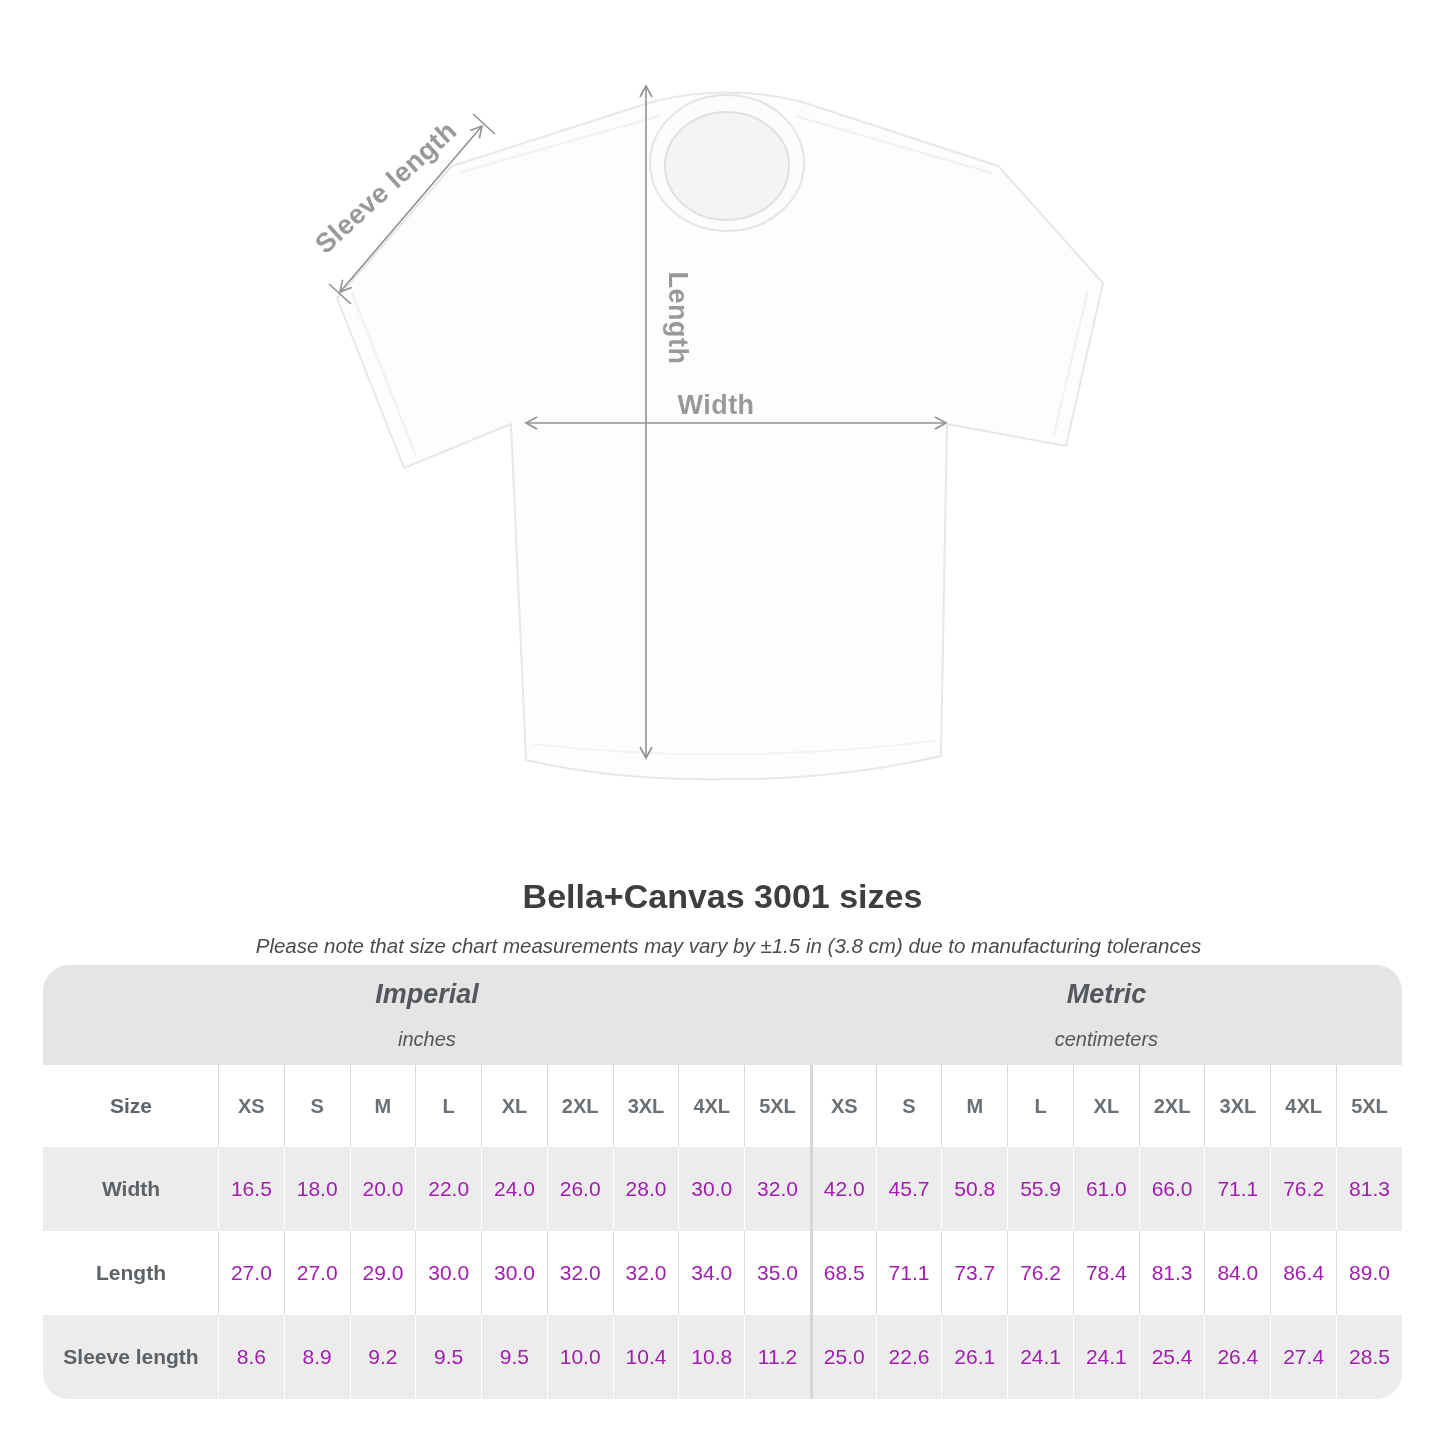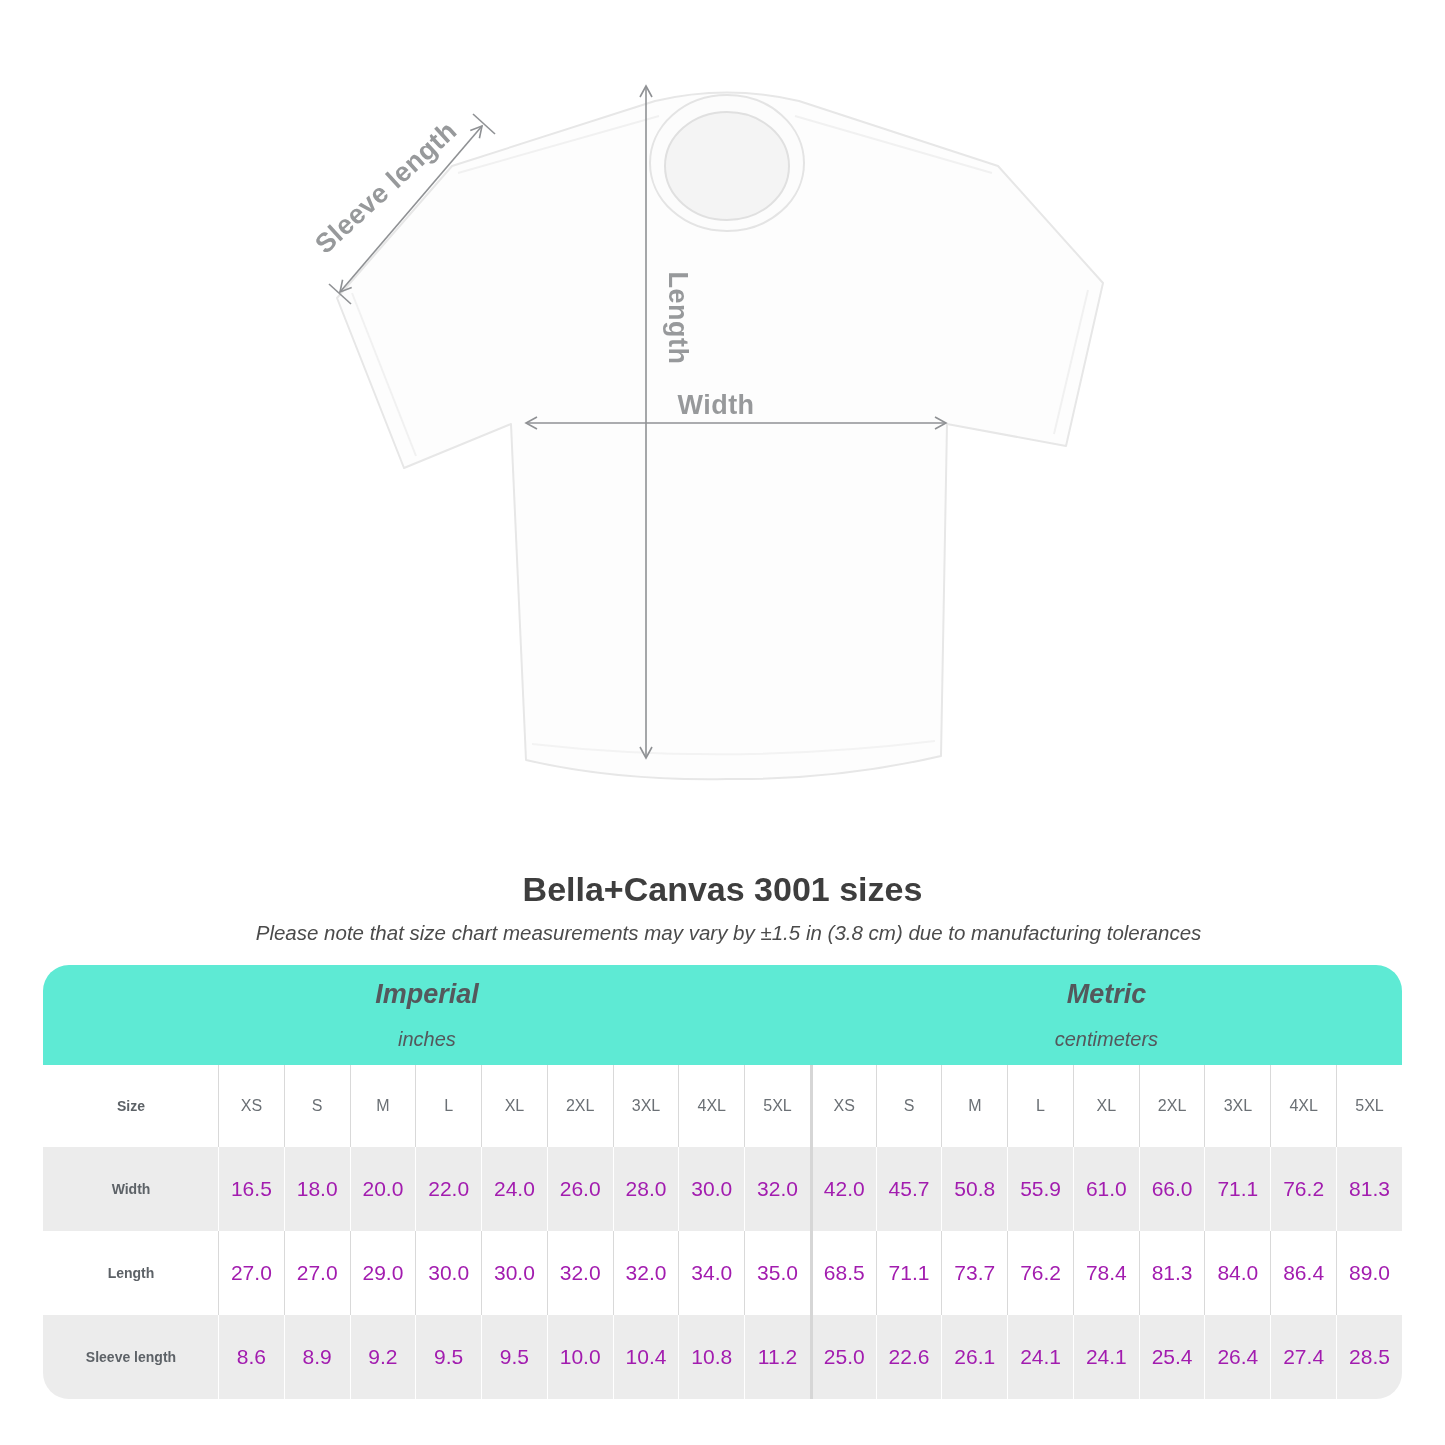--- a/index.html
+++ b/index.html
@@ -25,21 +25,21 @@
     font-weight: bold;
     letter-spacing: 0.5px;
   }
 
   
   .heading { text-align: center; padding-top: 14px; height: 106px; }
   .title {
     font-size: 34px;
     font-weight: bold;
     color: #3e3e3e;
-    margin: 9px;
+    margin: 16px;
     line-height: 42px;
   }
   .subtitle {
     font-size: 20.5px;
     font-style: italic;
     color: #4b4b4b;
     margin: 10px 0 0 12px;
     line-height: 26px;
   }
 
@@ -58,21 +58,21 @@
     border-spacing: 0;
     table-layout: fixed;
   }
   .sizes-table th, .sizes-table td {
     padding: 0;
     margin: 0;
     text-align: center;
     vertical-align: middle;
     border-left: 1px solid transparent;
   }
-  tr.group-row > th { background: #5eead4; height: 100px; }
+  tr.group-row > th { background: #e5e5e5; height: 100px; }
   tr.white-row > * { background: #ffffff; }
   tr.gray-row  > * { background: #ececec; }
   tr.size-row > * { height: 82px; }
   tr.data-row > * { height: 84px; }
   tr.white-row > *:not(:first-child) { border-left-color: #d9d9d9; }
   tr.gray-row  > *:not(:first-child) { border-left-color: #ffffff; }
   tr.white-row > .metric-first,
   tr.gray-row  > .metric-first { border-left: 3px solid #d6d6d6; }
 
   .group-name {
@@ -84,27 +84,27 @@
   }
   .group-unit {
     font-size: 20px;
     font-style: italic;
     font-weight: normal;
     color: #54585c;
     margin-top: 18px;
     line-height: 24px;
   }
   .row-label {
-    font-size: 14px;
+    font-size: 21px;
     font-weight: bold;
     color: #5d6267;
   }
   .size-head {
-    font-size: 16px;
-    font-weight: normal;
+    font-size: 20px;
+    font-weight: bold;
     color: #6b7075;
   }
   .val {
     font-size: 21px;
     font-weight: normal;
     color: #a21caf;
   }
 </style>
 </head>
 <body>

